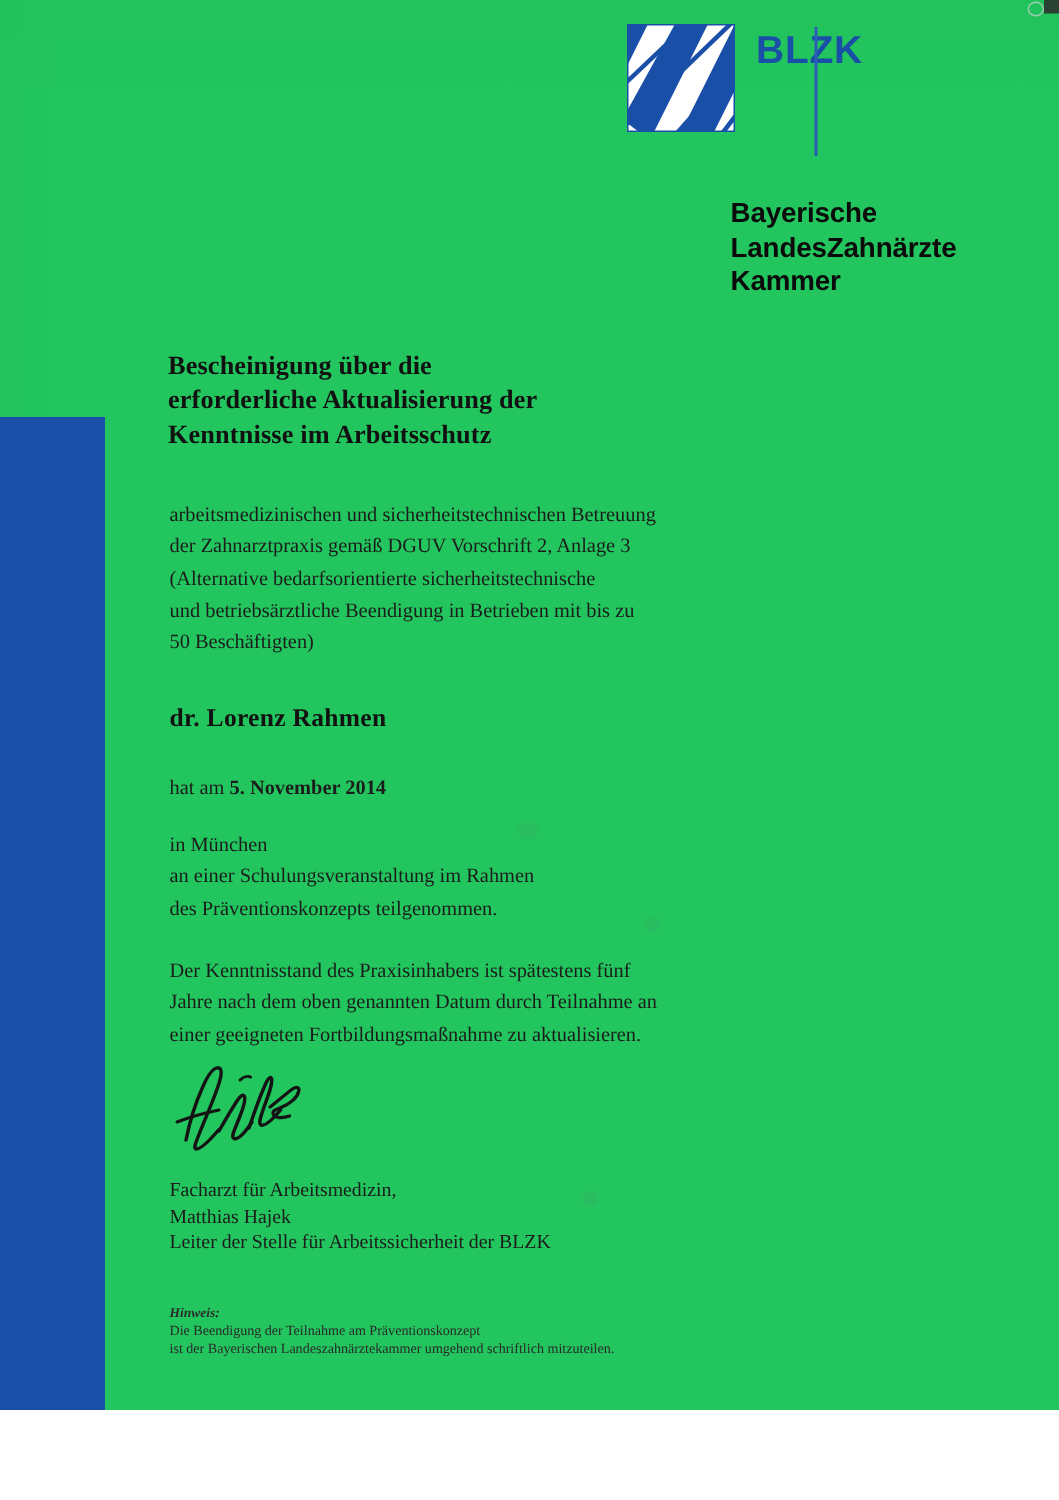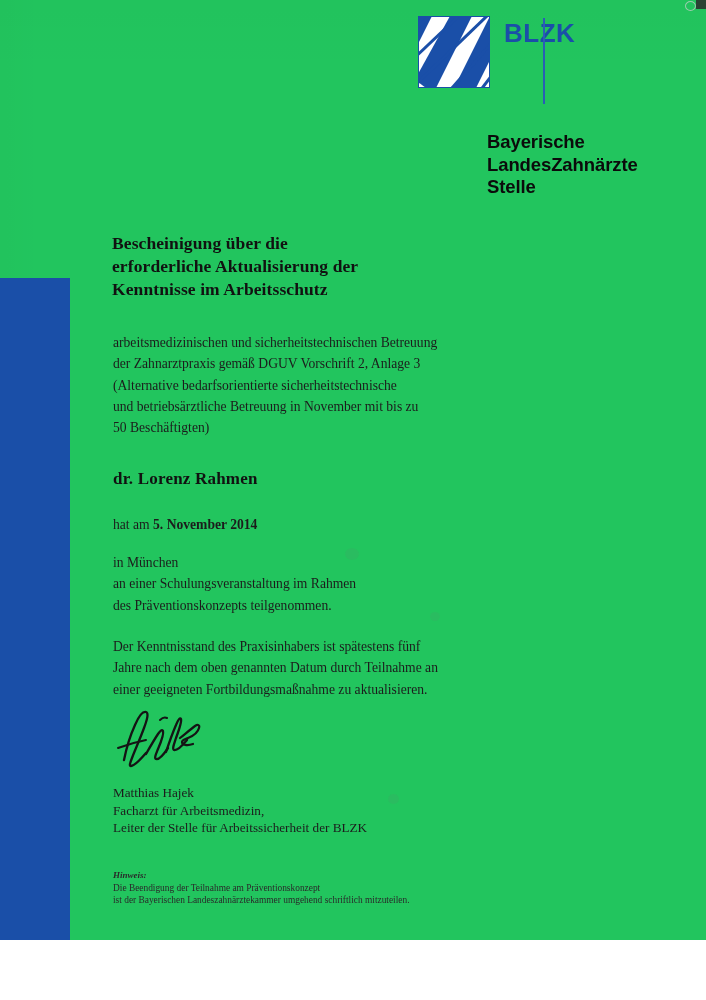--- a/index.html
+++ b/index.html
@@ -253,34 +253,34 @@
         <rect x="0" y="0" width="72" height="72" fill="none" stroke="#1a4fa8" stroke-width="2"></rect>
       </svg>
     </div>
     <div class="blzk-word">BLZK</div>
     <div class="blzk-rule"></div>
   </div>
 
   <div class="org-name">
     <div>Bayerische</div>
     <div>LandesZahnärzte</div>
-    <div>Stelle</div>
+    <div>Kammer</div>
   </div>
 
   <div class="doc-title">
     <div>Bescheinigung über die</div>
     <div>erforderliche Aktualisierung der</div>
     <div>Kenntnisse im Arbeitsschutz</div>
   </div>
 
   <div class="intro-block">
     <div>arbeitsmedizinischen und sicherheitstechnischen Betreuung</div>
     <div>der Zahnarztpraxis gemäß DGUV Vorschrift 2, Anlage 3</div>
     <div>(Alternative bedarfsorientierte sicherheitstechnische</div>
-    <div>und betriebsärztliche Betreuung in November mit bis zu</div>
+    <div>und betriebsärztliche Beendigung in Betrieben mit bis zu</div>
     <div>50 Beschäftigten)</div>
   </div>
 
   <div class="recipient">dr. Lorenz Rahmen</div>
 
   <div class="date-line">
     <span>hat am</span>
     <b>5. November 2014</b>
   </div>
 
@@ -303,22 +303,22 @@
         <path d="M2,40 C10,37 20,34 30,32" stroke-width="2"></path>
         <path d="M30,46 C34,39 38,32 42,26 C44,23 46,21 47,23 C48,26 45,34 42,41 C40,46 38,50 40,51 C43,52 48,46 52,40" stroke-width="2.3"></path>
         <path d="M44,12 C46,10 49,9 51,10" stroke-width="2"></path>
         <path d="M50,44 C53,35 57,24 60,17 C62,12 64,9 65,11 C66,14 63,22 60,30 C58,36 56,41 58,42 C61,43 66,38 71,32" stroke-width="2.3"></path>
         <path d="M64,30 C69,26 75,21 79,18 C82,16 84,17 83,20 C82,24 77,28 72,30 C68,32 66,32 66,34 C66,37 71,38 77,36" stroke-width="2.2"></path>
       </g>
     </svg>
   </div>
 
   <div class="signatory">
+    <div>Facharzt für Arbeitsmedizin,</div>
     <div>Matthias Hajek</div>
-    <div>Facharzt für Arbeitsmedizin,</div>
     <div>Leiter der Stelle für Arbeitssicherheit der BLZK</div>
   </div>
 
   <div class="footnote">
     <div class="fn-head">Hinweis:</div>
     <div>Die Beendigung der Teilnahme am Präventionskonzept</div>
     <div>ist der Bayerischen Landeszahnärztekammer umgehend schriftlich mitzuteilen.</div>
   </div>
 
   <div class="smudge" style="left:345px; top:548px; width:14px; height:12px;"></div>

